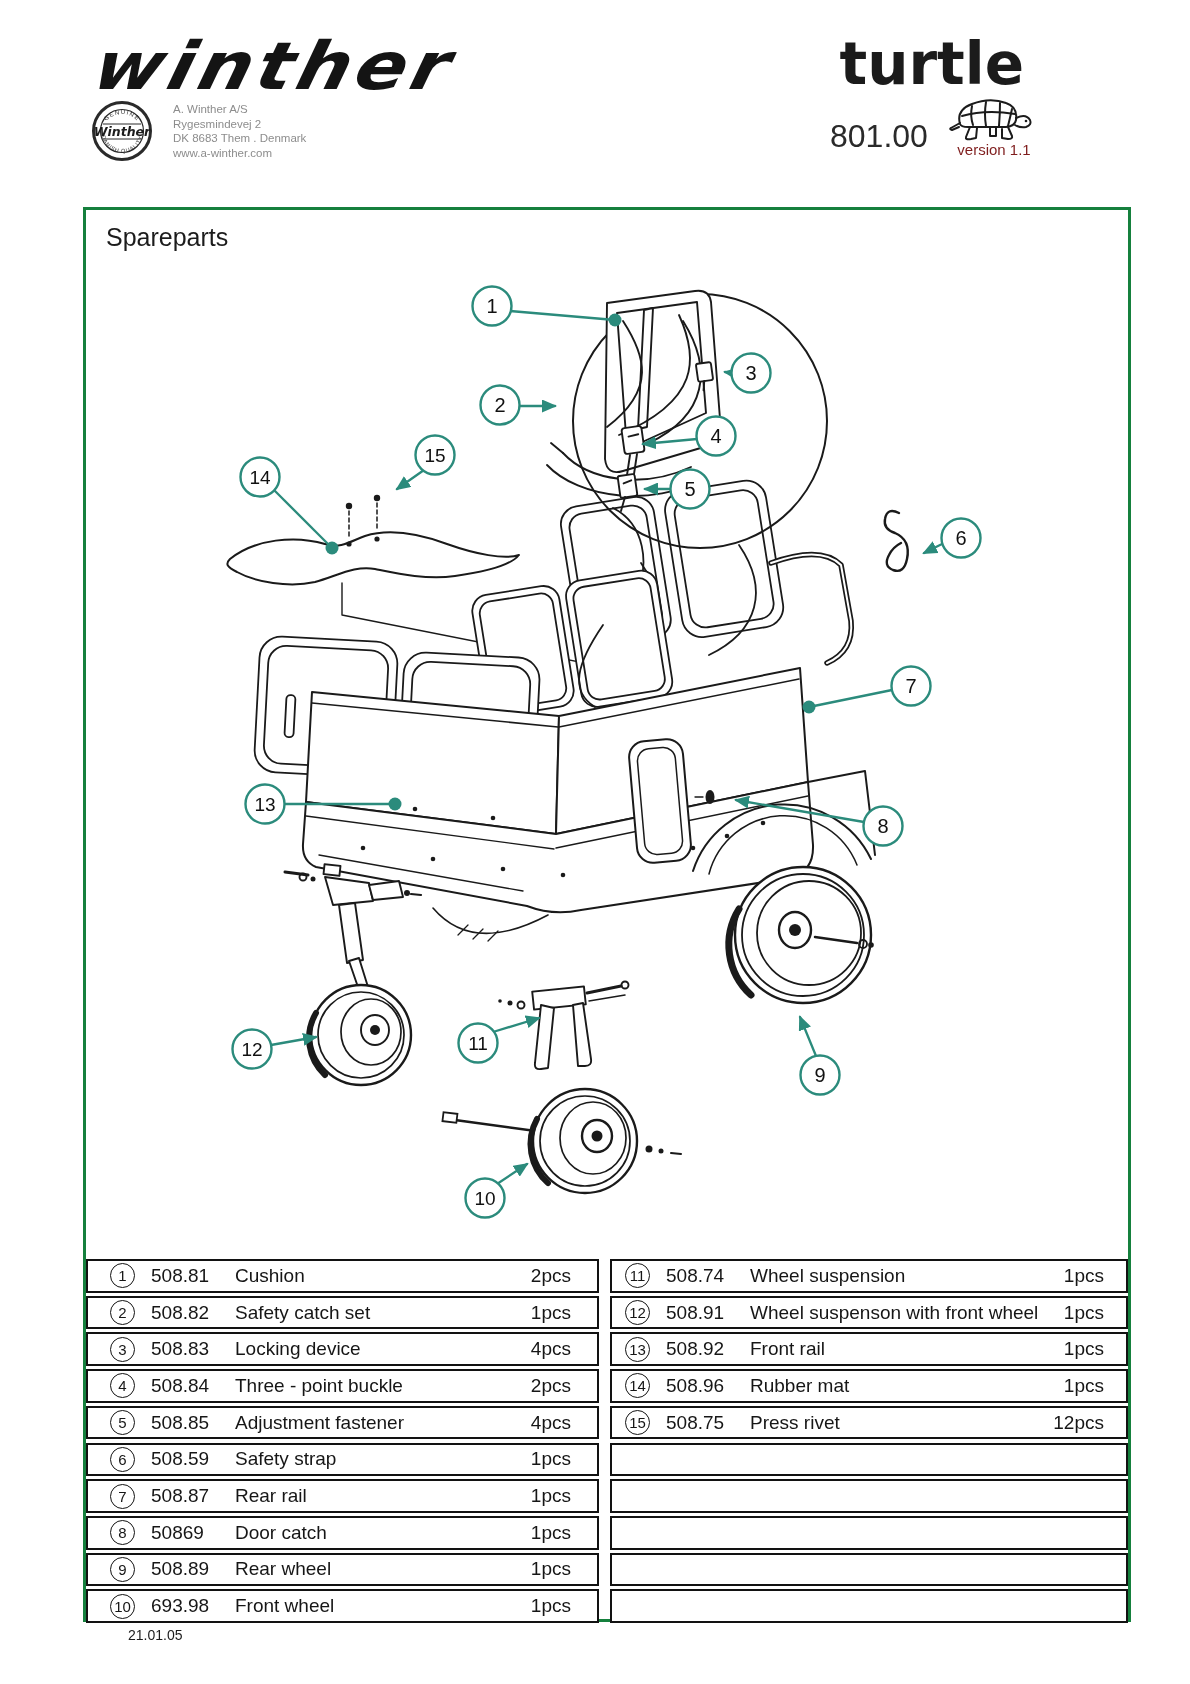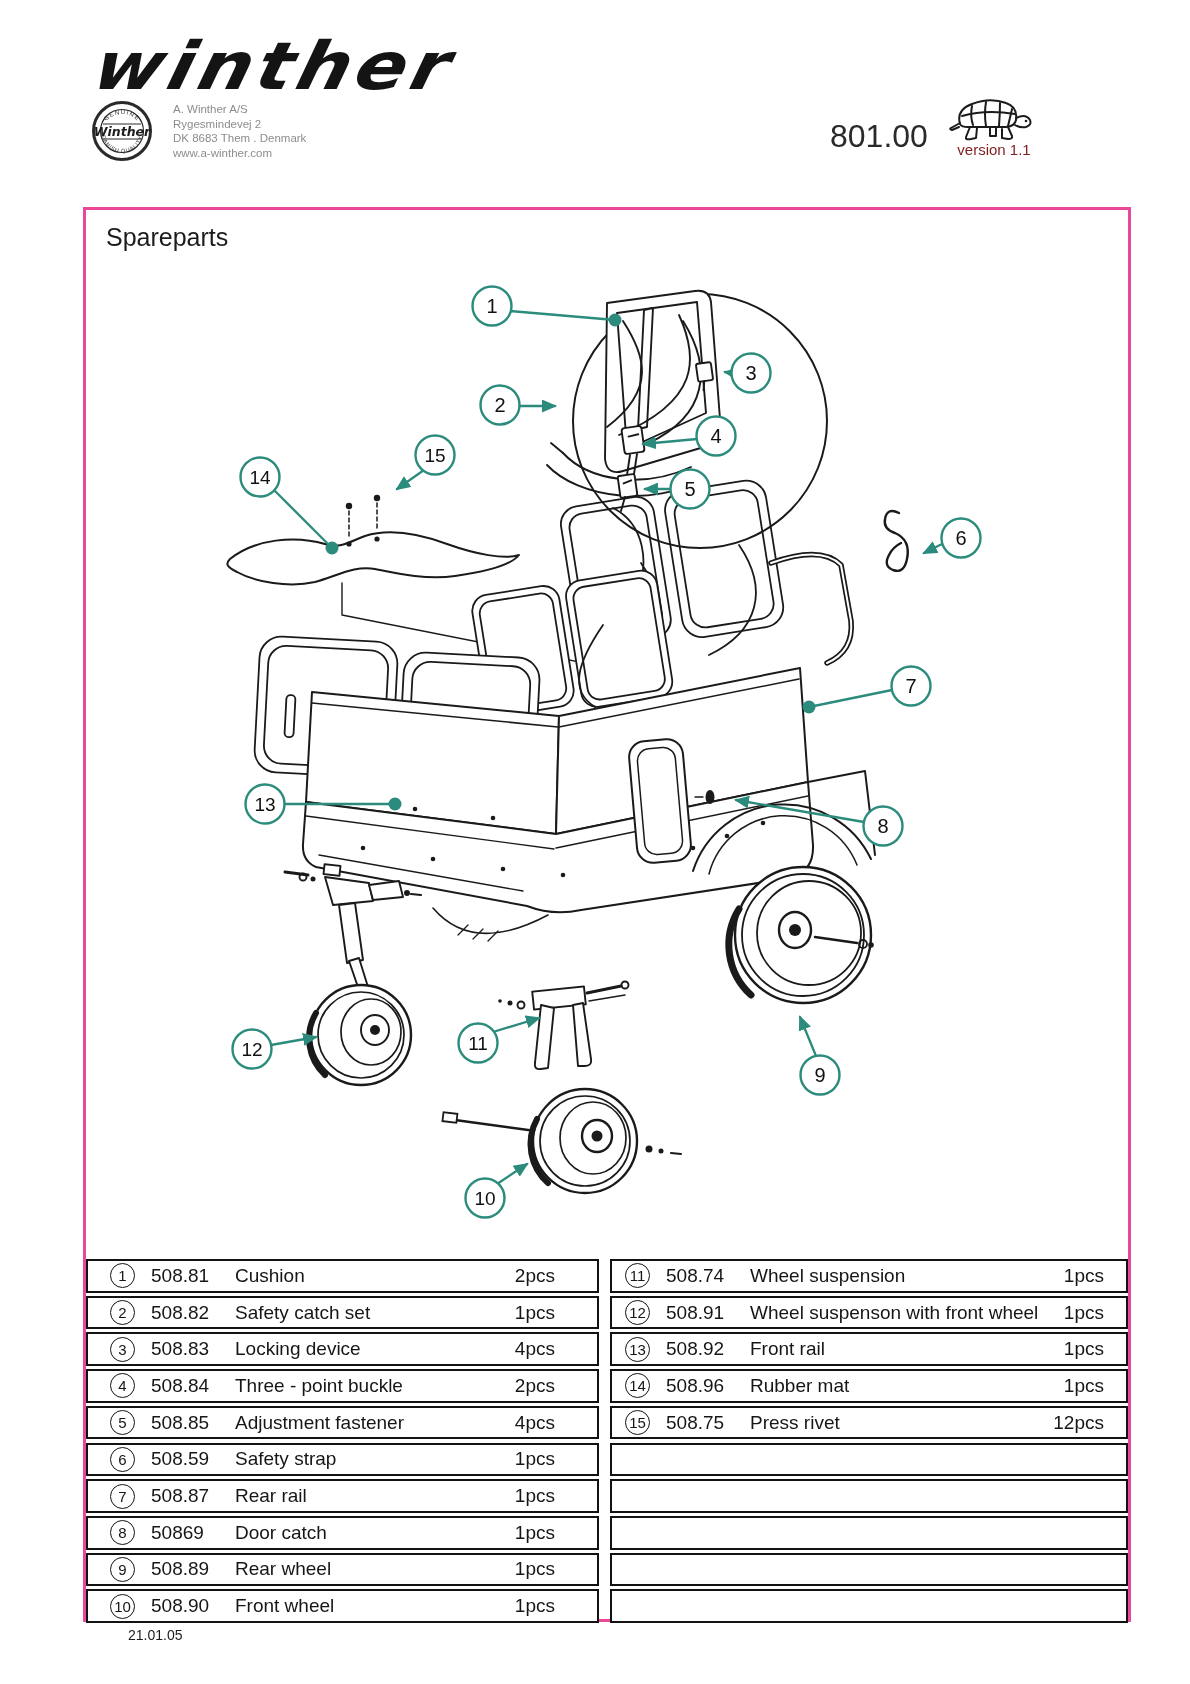--- a/index.html
+++ b/index.html
@@ -13,38 +13,38 @@
   .seal{position:absolute;left:90px;top:99px;}
   .addr{position:absolute;left:173px;top:102px;font-size:11.5px;line-height:14.5px;color:#8d8d8d;}
   .product-name{position:absolute;left:818px;top:30px;width:206px;text-align:right;
       font-family:"DejaVu Sans",sans-serif;font-weight:bold;font-size:58px;letter-spacing:0;color:#1b1b1b;}
   .model-number{position:absolute;left:830px;top:118px;font-size:32px;color:#2a2a2a;}
   .turtle-icon{position:absolute;left:946px;top:94px;}
   .version-label{position:absolute;left:948px;top:141px;width:92px;text-align:center;font-size:15px;color:#7f1d1d;}
 
   
   .sheet{position:absolute;left:83px;top:207px;width:1048px;height:1415px;
-         border:3px solid #ec4899;box-sizing:border-box;}
+         border:3px solid #15803d;box-sizing:border-box;}
   .sheet-title{position:absolute;left:20px;top:13px;font-size:25px;color:#1c1c1c;}
   .diagram-svg{position:absolute;left:0;top:0;}
 
   
   .tables{position:absolute;left:0;top:1049px;width:1042px;height:364px;display:flex;}
   .tcol{display:flex;flex-direction:column;justify-content:space-between;}
   .tcol.left{width:513px;}
   .tcol.right{width:518px;margin-left:11px;}
   .prow{height:33.6px;border:2px solid #121212;background:#fff;display:flex;align-items:center;
         box-sizing:border-box;font-size:19px;}
   .prow .ref-badge{width:25px;height:25px;border:1.8px solid #121212;border-radius:50%;
         display:flex;align-items:center;justify-content:center;font-size:15px;
         margin-left:22px;flex:0 0 auto;box-sizing:border-box;}
   .tcol.right .prow .ref-badge{margin-left:13px;}
   .prow .code{margin-left:16px;width:78px;flex:0 0 auto;}
   .prow .pname{margin-left:6px;flex:1 1 auto;white-space:nowrap;overflow:hidden;}
-  .prow .qty{flex:0 0 auto;padding-right:42px;}
+  .prow .qty{flex:0 0 auto;padding-right:26px;}
   .tcol.right .prow .qty{padding-right:22px;}
 
   .doc-date{position:absolute;left:128px;top:1627px;font-size:14px;color:#1c1c1c;}
 </style>
 </head>
 <body>
 
 <div class="page">
 
   <div class="brand-word">winther</div>
@@ -65,20 +65,21 @@
     <text x="32" y="36.5" text-anchor="middle" font-size="12.5" font-weight="bold" font-style="italic" fill="#1c1c1c" font-family="DejaVu Sans, sans-serif">Winther</text>
   </svg>
 
   <div class="addr">
     <div>A. Winther A/S</div>
     <div>Rygesmindevej 2</div>
     <div>DK 8683 Them . Denmark</div>
     <div>www.a-winther.com</div>
   </div>
 
+  <div class="product-name">turtle</div>
   <div class="model-number">801.00</div>
 
   <svg class="turtle-icon" width="92" height="50" viewBox="0 0 92 50">
     <g fill="none" stroke="#1b1b1b" stroke-width="2" stroke-linecap="round" stroke-linejoin="round">
       <path d="M14,30 Q10,16 26,10 Q44,3 60,9 Q72,13 70,26 Q69,32 60,33 L22,33 Q15,33 14,30 Z"></path>
       <path d="M26,12 Q24,22 27,31"></path>
       <path d="M40,8 Q38,20 40,32"></path>
       <path d="M54,9 Q54,20 53,32"></path>
       <path d="M66,15 Q64,24 62,32"></path>
       <path d="M16,22 Q40,15 69,20"></path>
@@ -419,21 +420,21 @@
             <span class="qty">1pcs</span>
           </div>
         <div class="prow">
             <span class="ref-badge">9</span>
             <span class="code">508.89</span>
             <span class="pname">Rear wheel</span>
             <span class="qty">1pcs</span>
           </div>
         <div class="prow">
             <span class="ref-badge">10</span>
-            <span class="code">508.90</span>
+            <span class="code">693.98</span>
             <span class="pname">Front wheel</span>
             <span class="qty">1pcs</span>
           </div>
       </div>
       <div class="tcol right">
         <div class="prow">
             <span class="ref-badge">11</span>
             <span class="code">508.74</span>
             <span class="pname">Wheel suspension</span>
             <span class="qty">1pcs</span>

